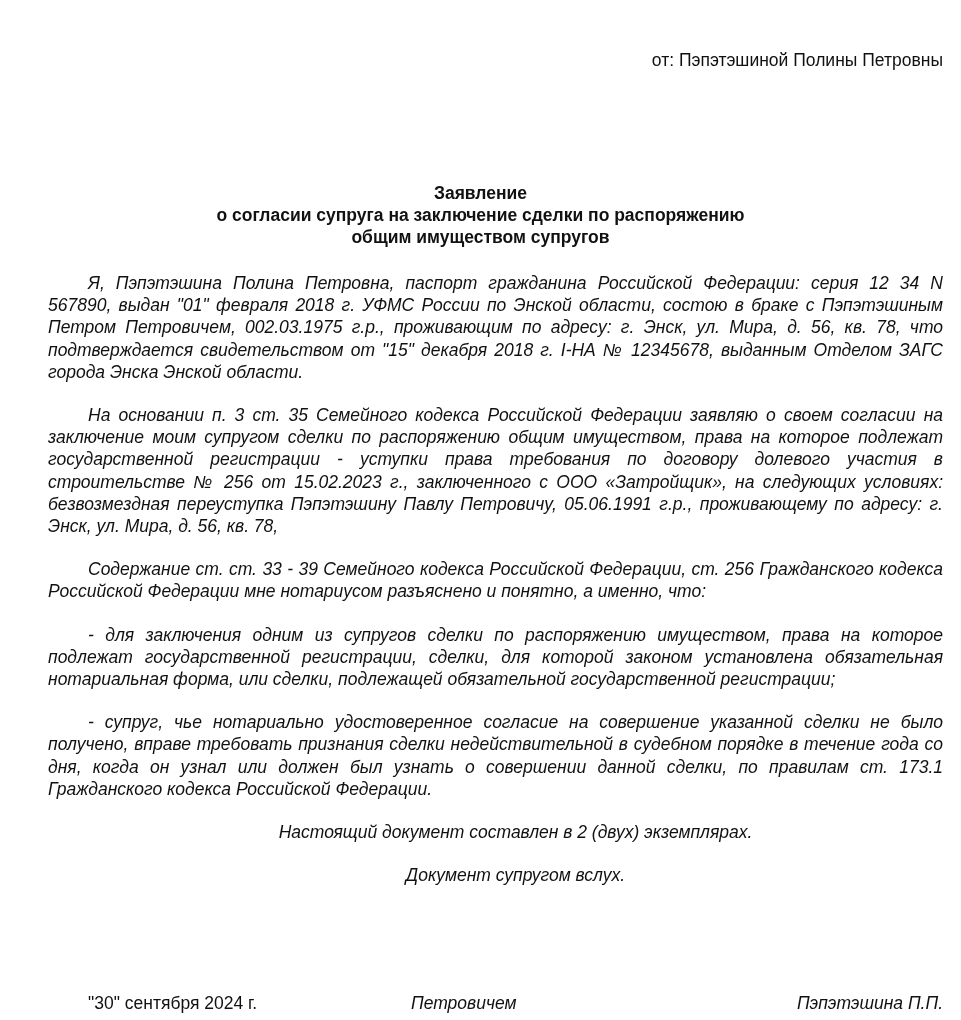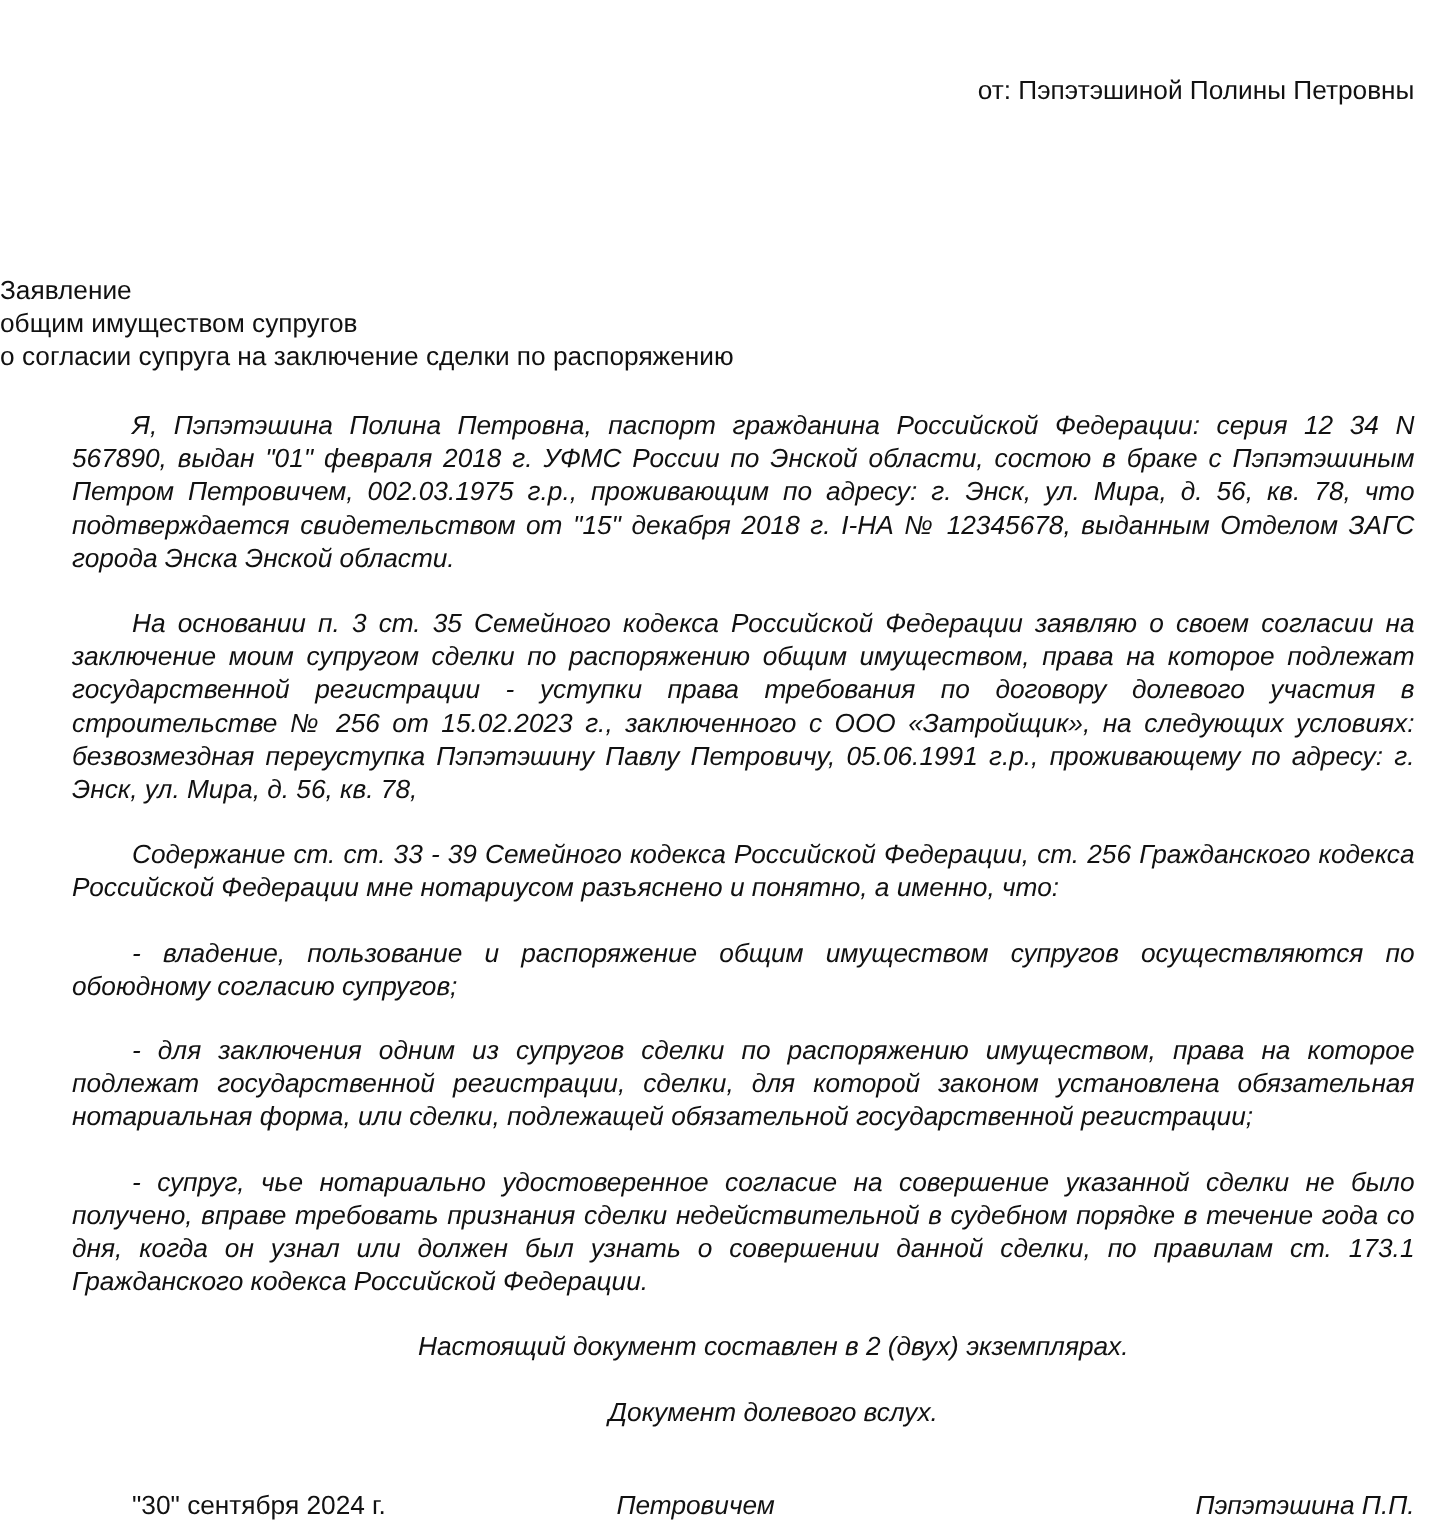--- a/index.html
+++ b/index.html
@@ -28,21 +28,22 @@
       right: 18px;
       top: 32px;
       text-align: right;
       line-height: 24px;
     }
     .title-block {
       position: absolute;
       left: 0;
       width: 961px;
       top: 166px;
-      font-weight: normal;
+      text-align: center;
+      font-weight: bold;
       line-height: 22px;
     }
     .body-block {
       position: absolute;
       left: 48px;
       width: 895px;
       top: 256px;
       line-height: 22.2px;
     }
     .para {
@@ -84,33 +85,32 @@
 <body>
 
 <div class="page">
 
   <div class="header-block">
     <div>от: Пэпэтэшиной Полины Петровны</div>
   </div>
 
   <div class="title-block">
     <div>Заявление</div>
+    <div>о согласии супруга на заключение сделки по распоряжению</div>
     <div>общим имуществом супругов</div>
-    <div>о согласии супруга на заключение сделки по распоряжению</div>
   </div>
 
   <div class="body-block">
     <p class="para">Я, Пэпэтэшина Полина Петровна, паспорт гражданина Российской Федерации: серия 12 34 N 567890, выдан "01" февраля 2018 г. УФМС России по Энской области, состою в браке с Пэпэтэшиным Петром Петровичем, 002.03.1975 г.р., проживающим по адресу: г. Энск, ул. Мира, д. 56, кв. 78, что подтверждается свидетельством от "15" декабря 2018 г. I-НА № 12345678, выданным Отделом ЗАГС города Энска Энской области.</p>
     <p class="para">На основании п. 3 ст. 35 Семейного кодекса Российской Федерации заявляю о своем согласии на заключение моим супругом сделки по распоряжению общим имуществом, права на которое подлежат государственной регистрации - уступки права требования по договору долевого участия в строительстве № 256 от 15.02.2023 г., заключенного с ООО «Затройщик», на следующих условиях: безвозмездная переуступка Пэпэтэшину Павлу Петровичу, 05.06.1991 г.р., проживающему по адресу: г. Энск, ул. Мира, д. 56, кв. 78,</p>
     <p class="para">Содержание ст. ст. 33 - 39 Семейного кодекса Российской Федерации, ст. 256 Гражданского кодекса Российской Федерации мне нотариусом разъяснено и понятно, а именно, что:</p>
-    <p class="para">- владение, пользование и распоряжение общим имуществом супругов осуществляются по обоюдному согласию супругов;</p>
     <p class="para">- для заключения одним из супругов сделки по распоряжению имуществом, права на которое подлежат государственной регистрации, сделки, для которой законом установлена обязательная нотариальная форма, или сделки, подлежащей обязательной государственной регистрации;</p>
     <p class="para">- супруг, чье нотариально удостоверенное согласие на совершение указанной сделки не было получено, вправе требовать признания сделки недействительной в судебном порядке в течение года со дня, когда он узнал или должен был узнать о совершении данной сделки, по правилам ст. 173.1 Гражданского кодекса Российской Федерации.</p>
     <p class="para single">Настоящий документ составлен в 2 (двух) экземплярах.</p>
-    <p class="para single">Документ долевого вслух.</p>
+    <p class="para single">Документ супругом вслух.</p>
   </div>
 
   <div class="signature-row">
     <span class="sig-date">"30" сентября 2024 г.</span>
     <span class="sig-sign">Петровичем</span>
     <span class="sig-name">Пэпэтэшина П.П.</span>
   </div>
 
 </div>
 

